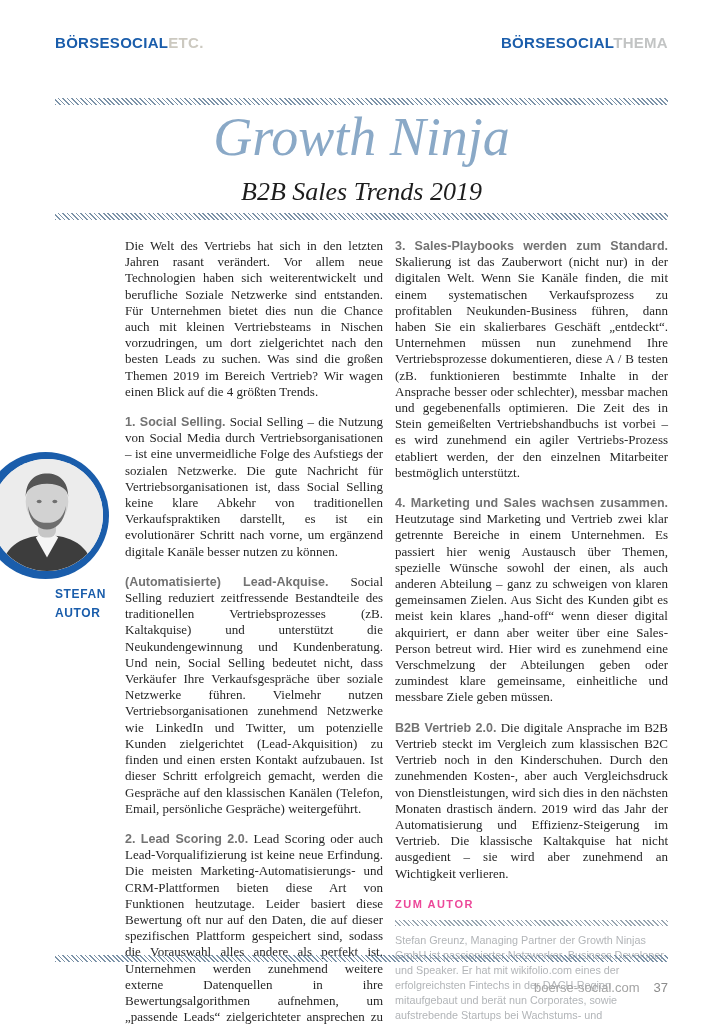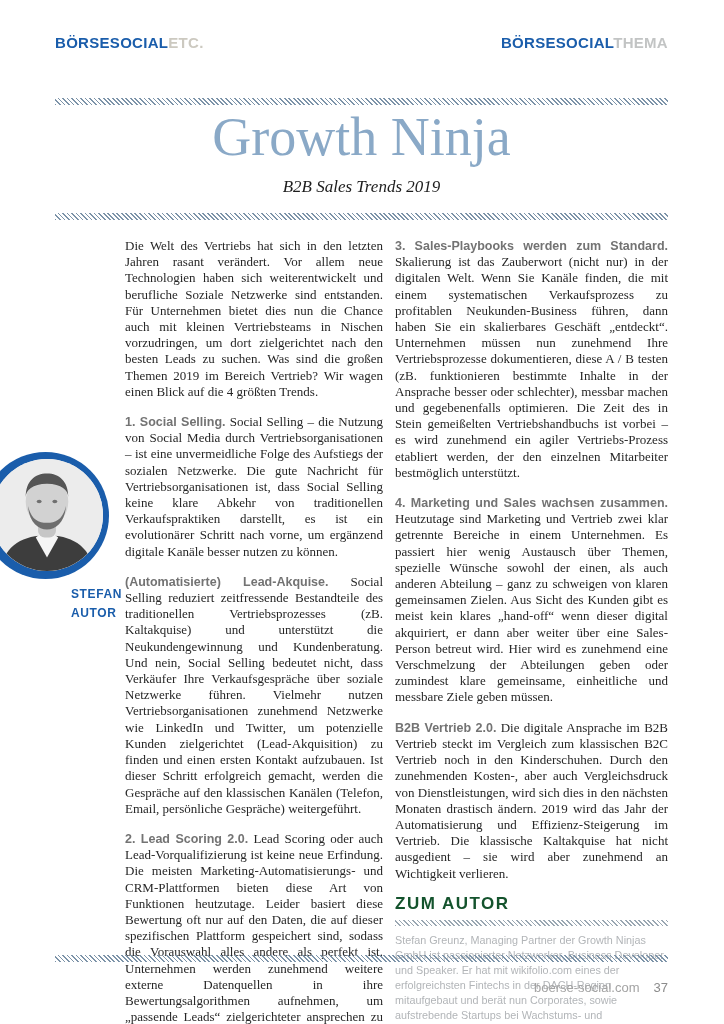--- a/index.html
+++ b/index.html
@@ -36,46 +36,46 @@
   }
   .bar-title-top    { left: 55px; top: 98px;  width: 613px; height: 7px; }
   .bar-title-bottom { left: 55px; top: 213px; width: 613px; height: 7px; }
   .bar-page-bottom  { left: 55px; top: 955px; width: 613px; height: 7px; }
 
   
   .title {
     position: absolute; left: 55px; top: 108px; width: 613px;
     text-align: center;
     font-family: "Liberation Serif", serif;
-    font-weight: normal;
+    font-style: italic; font-weight: normal;
     font-size: 54px; line-height: 1.1;
     color: #8aa9c7;
   }
   .subtitle {
     position: absolute; left: 55px; top: 177px; width: 613px;
     text-align: center;
     font-family: "Liberation Serif", serif;
     font-style: italic; font-weight: 500;
-    font-size: 17px; color: #1d1d1d;
+    font-size: 26px; color: #1d1d1d;
   }
 
   
   .photo-ring {
     position: absolute; left: -18px; top: 452px;
     width: 127px; height: 127px; border-radius: 50%;
     background: #1a5dab;
   }
   .photo-disc {
     position: absolute; left: 9px; top: 7px;
     width: 112px; height: 112px; border-radius: 50%;
     overflow: hidden; background: #f0f0f0;
   }
   .photo-disc svg { display: block; width: 100%; height: 100%; }
   .author-name {
-    position: absolute; left: 71px; top: 585px;
+    position: absolute; left: 55px; top: 585px;
     font-family: "Liberation Sans", sans-serif;
     font-weight: bold; font-size: 12px; line-height: 19px;
     letter-spacing: 0.6px; color: #1a5dab;
   }
   .author-name span { display: block; }
 
   
   .col {
     position: absolute; top: 238px;
     font-size: 13px; line-height: 16.2px;
@@ -87,22 +87,22 @@
   .col p { margin-bottom: 14px; }
   .col b.lead {
     font-family: "Liberation Sans", sans-serif;
     font-weight: bold; font-size: 12.5px; color: #737373;
   }
 
   
   .author-box { margin-top: 6px; }
   .zum-autor {
     font-family: "Liberation Sans", sans-serif;
-    font-weight: bold; font-size: 17px; letter-spacing: 1.5px;
-    color: #14532d; margin-bottom: 8px;
+    font-weight: bold; font-size: 11px; letter-spacing: 1.5px;
+    color: #ec4899; margin-bottom: 8px;
   }
   .hatch-small {
     position: relative; width: 100%; height: 6px; margin-bottom: 7px;
     background: repeating-linear-gradient(45deg,
       #9aa7b2 0px, #9aa7b2 1.2px,
       rgba(255,255,255,0) 1.2px, rgba(255,255,255,0) 3.2px);
   }
   .bio {
     font-family: "Liberation Sans", sans-serif;
     font-size: 10.8px; line-height: 15px;

